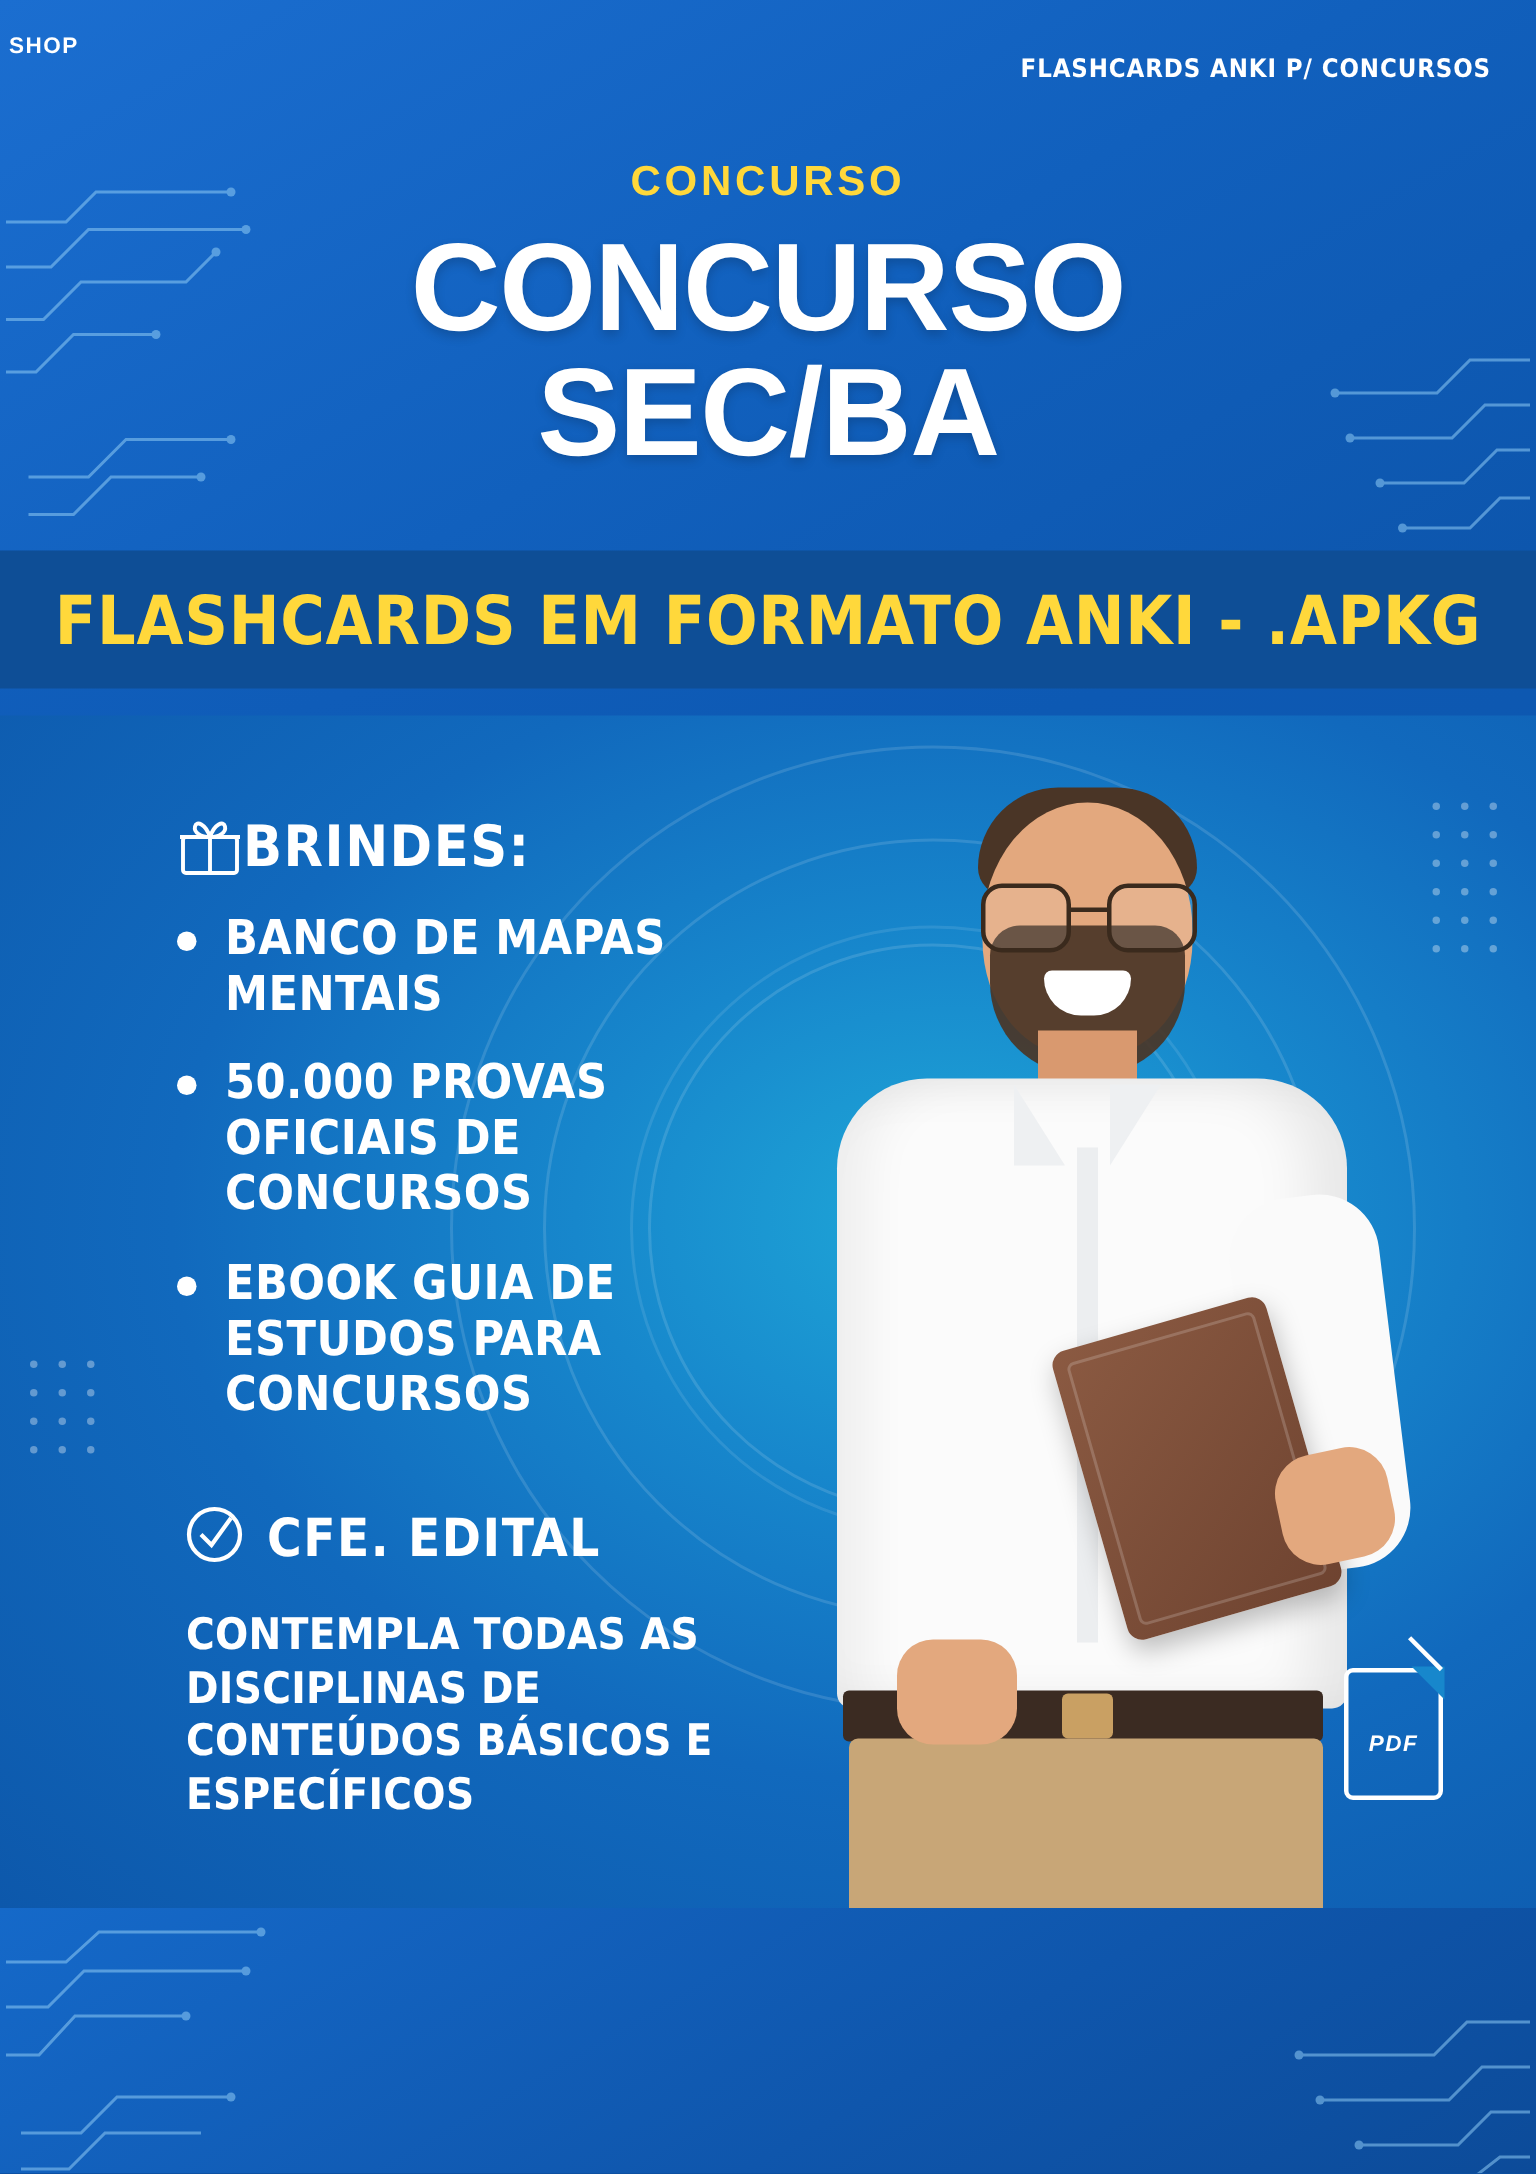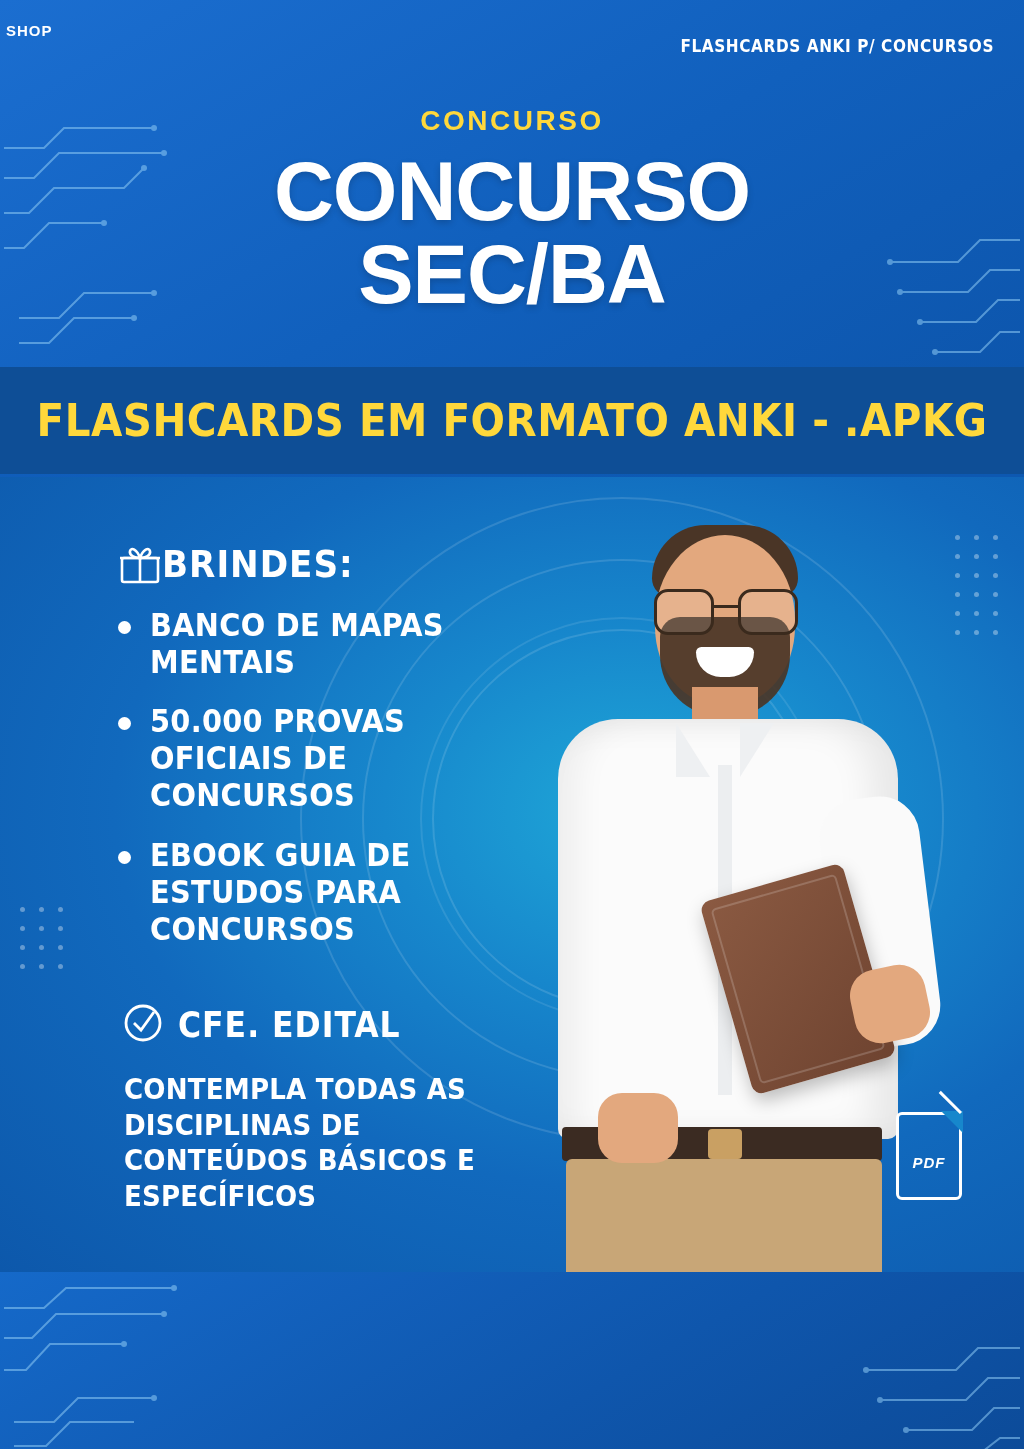--- a/index.html
+++ b/index.html
@@ -80,21 +80,21 @@
     line-height: 1.0;
     letter-spacing: -1px;
     text-shadow: 0 3px 7px rgba(0,0,0,0.18);
   }
 
   
   .format-band {
     position: absolute;
     left: 0; top: 367px;
     width: 1024px;
-    height: 107px;
+    height: 92px;
     background: #0e4e96;
     display: flex;
     align-items: center;
     justify-content: center;
   }
   .format-band span {
     color: #ffd83b;
     font-size: 45px;
     font-weight: bold;
     letter-spacing: 0.5px;

